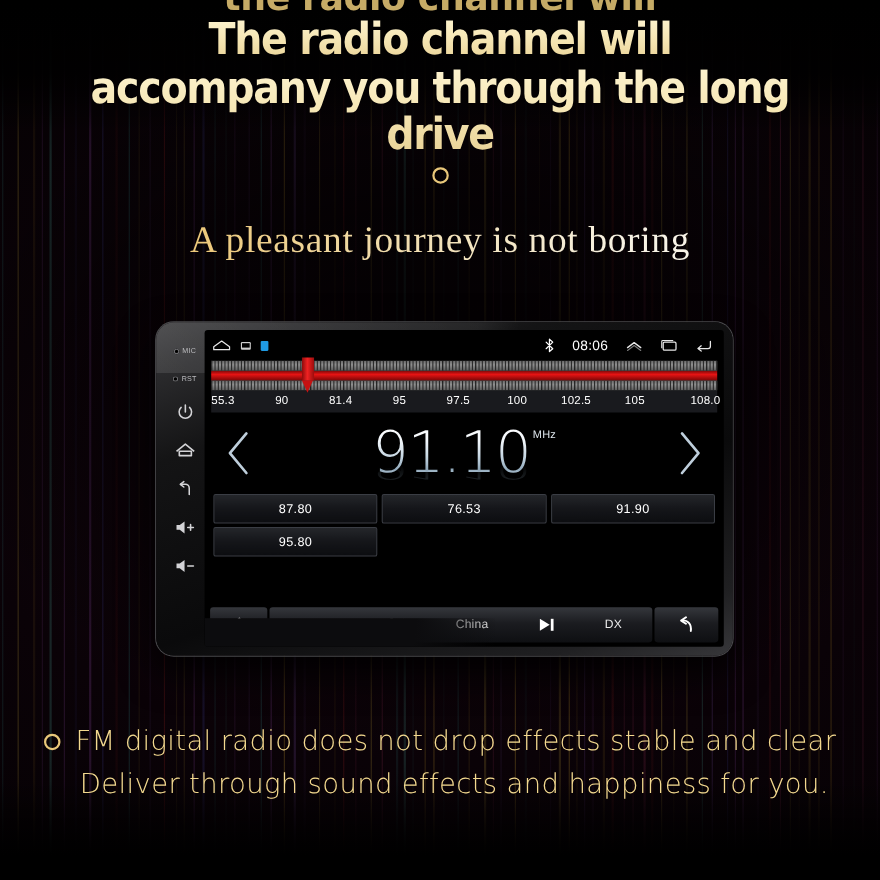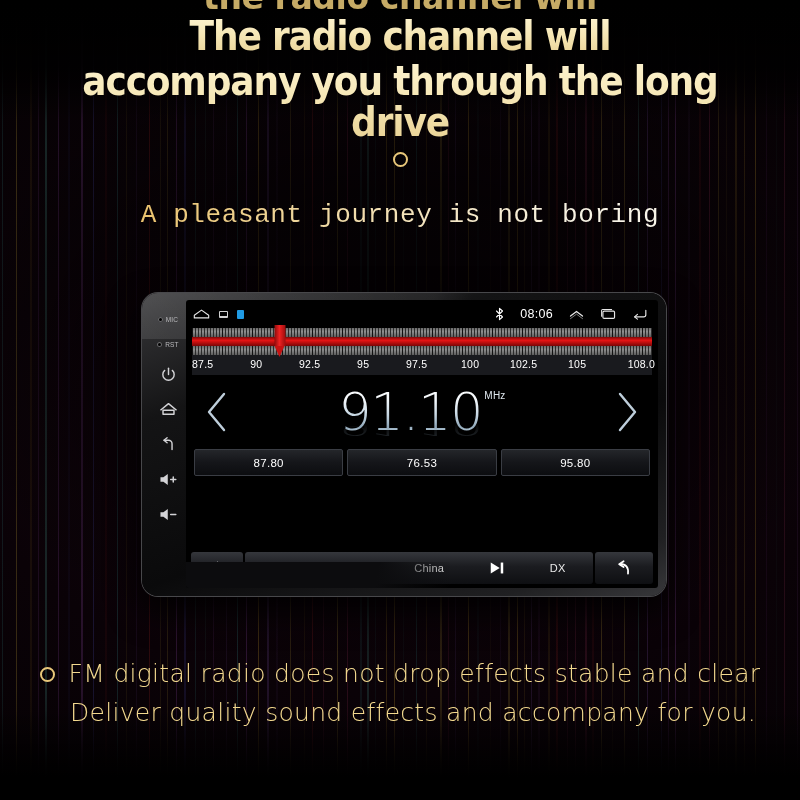--- a/index.html
+++ b/index.html
@@ -39,22 +39,22 @@
   #headline .l1{font-size:40px;}
   #headline .l2{font-size:40px;margin-top:4px;}
 
   
   .bullet-o{display:inline-block;width:15px;height:15px;border-radius:50%;
       border:2.5px solid #e8c77a;box-sizing:border-box;}
   #sub-bullet{position:absolute;top:152px;left:0;right:0;text-align:center;z-index:5;}
 
   
   #subtitle{position:absolute;top:200px;left:0;right:0;text-align:center;z-index:5;
-      font-size:26px;letter-spacing:.6px;font-weight:300;
-      font-family:Liberation Mono, monospace;
+      font-size:34px;letter-spacing:.6px;font-weight:300;
+      font-family:Liberation Serif, serif;
       background:linear-gradient(90deg,#e0a83f 0%,#ecc87a 22%,#f2e0b4 48%,#f7f2e4 72%,#fbf9f2 100%);
       -webkit-background-clip:text;background-clip:text;color:transparent;}
 
   
   #bottomcopy{position:absolute;top:655px;left:0;right:0;text-align:center;z-index:5;
       font-size:25px;line-height:1.55;letter-spacing:.3px;font-weight:300;
       color:#f3d98f;font-family:"DejaVu Sans", sans-serif;}
   #bottomcopy .row{display:flex;align-items:center;justify-content:center;gap:14px;}
   #bottomcopy .l2{padding-left:26px;}
 
@@ -637,23 +637,23 @@
           <div class="tick" style="left: 438px;"></div>
           <div class="tick" style="left: 441px;"></div>
           <div class="tick" style="left: 444px;"></div>
           <div class="tick" style="left: 447px;"></div>
           <div class="tick maj" style="left: 450px;"></div>
           <div class="tick" style="left: 453px;"></div>
           <div class="tick" style="left: 456px;"></div>
           <div class="tick" style="left: 459px;"></div>
         </div>
       <div id="scalenums">
-          <span style="left: 2.32558%;">87.5</span>
+          <span style="left: 2.32558%;">55.3</span>
           <span style="left: 13.9535%;">90</span>
-          <span style="left: 25.5814%;">92.5</span>
+          <span style="left: 25.5814%;">81.4</span>
           <span style="left: 37.2093%;">95</span>
           <span style="left: 48.8372%;">97.5</span>
           <span style="left: 60.4651%;">100</span>
           <span style="left: 72.093%;">102.5</span>
           <span style="left: 83.7209%;">105</span>
           <span style="left: 97.6744%;">108.0</span>
         </div>
       <div id="needle" style="left: 19.0698%;">
         <div class="bar"></div>
         <div class="tip"></div>
@@ -675,20 +675,23 @@
         <path d="M8 5 L23 23 L8 41" stroke="#cfe0ee" stroke-width="2.4" fill="none" stroke-linecap="round" stroke-linejoin="round"></path>
       </svg>
     </div>
 
     <div id="presets">
         <div class="preset">
           <span>87.80</span>
         </div>
         <div class="preset">
           <span>76.53</span>
+        </div>
+        <div class="preset">
+          <span>91.90</span>
         </div>
         <div class="preset">
           <span>95.80</span>
         </div>
       </div>
 
     <div id="toolbar">
       <div class="tb icon">
         <svg width="17" height="16" viewBox="0 0 22 20">
           <path d="M11 1.5 L21 10 h-3 v8.5 h-5 v-5 h-4 v5 H4 V10 H1 z" fill="#ffffff"></path>
@@ -723,14 +726,14 @@
 
     <div id="wedge"></div>
   </div>
 </div>
 
 <div id="bottomcopy">
   <div class="row">
     <span class="bullet-o"></span>
     <span>FM digital radio does not drop effects stable and clear</span>
   </div>
-  <div class="l2">Deliver quality sound effects and accompany for you.</div>
+  <div class="l2">Deliver through sound effects and happiness for you.</div>
 </div>
 
 </body></html>

